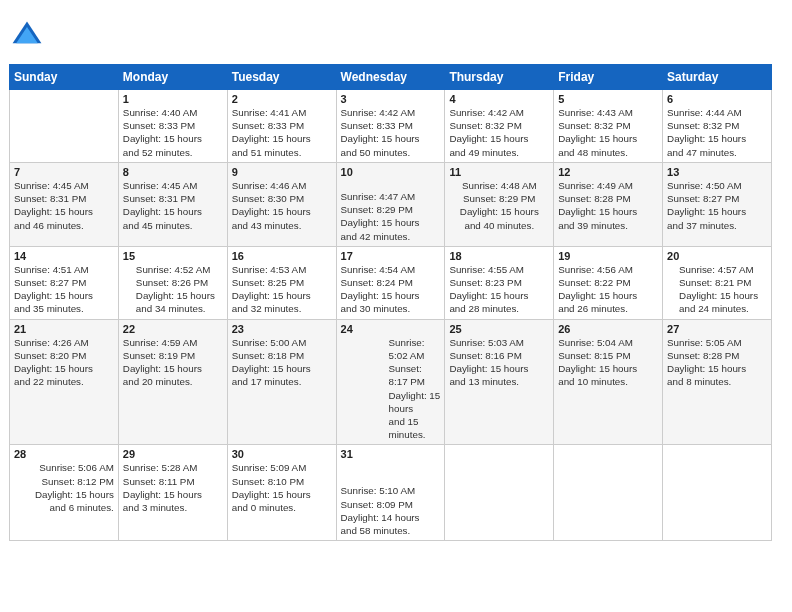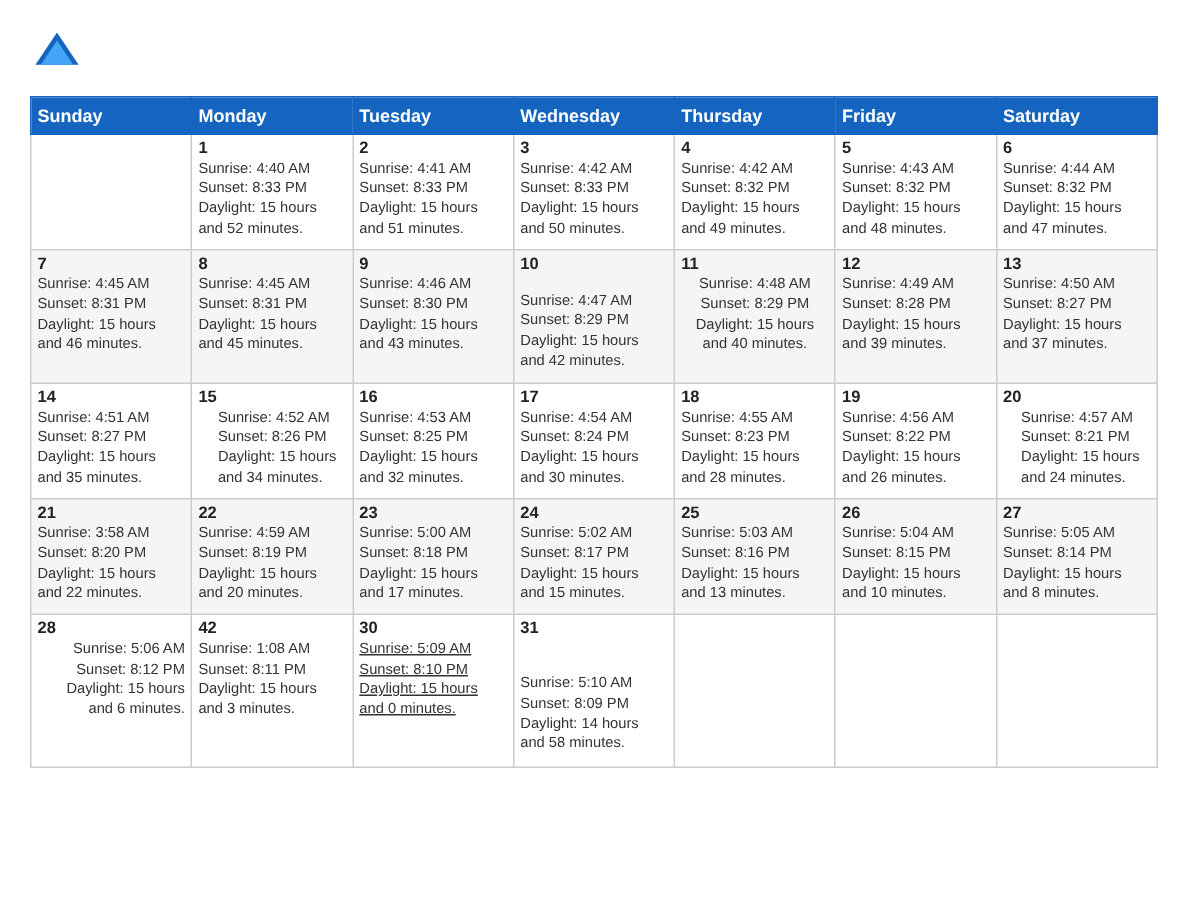--- a/index.html
+++ b/index.html
@@ -6,21 +6,21 @@
     body {
       font-family: Arial, sans-serif;
       background: #fff;
       width: 792px;
       height: 612px;
       overflow: hidden;
     }
     .page {
       width: 792px;
       height: 524px;
-      padding: 18px 20px 12px 20px;
+      padding: 18px 20px 12px 9px;
       display: flex;
       flex-direction: column;
     }
     .header {
       display: flex;
       justify-content: space-between;
       align-items: flex-start;
       margin-bottom: 10px;
     }
     .logo {
@@ -278,42 +278,42 @@
             <span class="day-number">20</span>
             <div class="day-info" style="white-space: pre-line; margin-left: 12px;">Sunrise: 4:57 AM
 Sunset: 8:21 PM
 Daylight: 15 hours
 and 24 minutes.</div>
           </td>
         </tr>
         <tr>
           <td>
             <span class="day-number">21</span>
-            <div class="day-info" style="white-space: pre-line;">Sunrise: 3:58 AM
+            <div class="day-info" style="white-space: pre-line;">Sunrise: 4:26 AM
 Sunset: 8:20 PM
 Daylight: 15 hours
 and 22 minutes.</div>
           </td>
           <td>
             <span class="day-number">22</span>
             <div class="day-info" style="white-space: pre-line;">Sunrise: 4:59 AM
 Sunset: 8:19 PM
 Daylight: 15 hours
 and 20 minutes.</div>
           </td>
           <td>
             <span class="day-number">23</span>
             <div class="day-info" style="white-space: pre-line;">Sunrise: 5:00 AM
 Sunset: 8:18 PM
 Daylight: 15 hours
 and 17 minutes.</div>
           </td>
           <td>
             <span class="day-number">24</span>
-            <div class="day-info" style="white-space: pre-line;">Sunrise: 5:02 AM
+            <div class="day-info" style="white-space: pre-line; margin-left: 48px;">Sunrise: 5:02 AM
 Sunset: 8:17 PM
 Daylight: 15 hours
 and 15 minutes.</div>
           </td>
           <td>
             <span class="day-number">25</span>
             <div class="day-info" style="white-space: pre-line;">Sunrise: 5:03 AM
 Sunset: 8:16 PM
 Daylight: 15 hours
 and 13 minutes.</div>
@@ -321,43 +321,43 @@
           <td>
             <span class="day-number">26</span>
             <div class="day-info" style="white-space: pre-line;">Sunrise: 5:04 AM
 Sunset: 8:15 PM
 Daylight: 15 hours
 and 10 minutes.</div>
           </td>
           <td>
             <span class="day-number">27</span>
             <div class="day-info" style="white-space: pre-line;">Sunrise: 5:05 AM
-Sunset: 8:14 PM
+Sunset: 8:28 PM
 Daylight: 15 hours
 and 8 minutes.</div>
           </td>
         </tr>
         <tr>
           <td>
             <span class="day-number">28</span>
             <div class="day-info" style="white-space: pre-line; text-align: right;">Sunrise: 5:06 AM
 Sunset: 8:12 PM
 Daylight: 15 hours
 and 6 minutes.</div>
           </td>
           <td>
-            <span class="day-number">42</span>
-            <div class="day-info" style="white-space: pre-line;">Sunrise: 1:08 AM
+            <span class="day-number">29</span>
+            <div class="day-info" style="white-space: pre-line;">Sunrise: 5:28 AM
 Sunset: 8:11 PM
 Daylight: 15 hours
 and 3 minutes.</div>
           </td>
           <td>
             <span class="day-number">30</span>
-            <div class="day-info" style="white-space: pre-line; text-decoration: underline;">Sunrise: 5:09 AM
+            <div class="day-info" style="white-space: pre-line;">Sunrise: 5:09 AM
 Sunset: 8:10 PM
 Daylight: 15 hours
 and 0 minutes.</div>
           </td>
           <td>
             <span class="day-number">31</span>
             <div class="day-info" style="white-space: pre-line; margin-top: 24px;">Sunrise: 5:10 AM
 Sunset: 8:09 PM
 Daylight: 14 hours
 and 58 minutes.</div>

